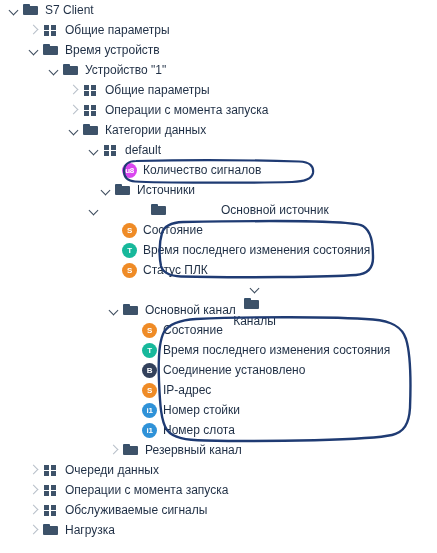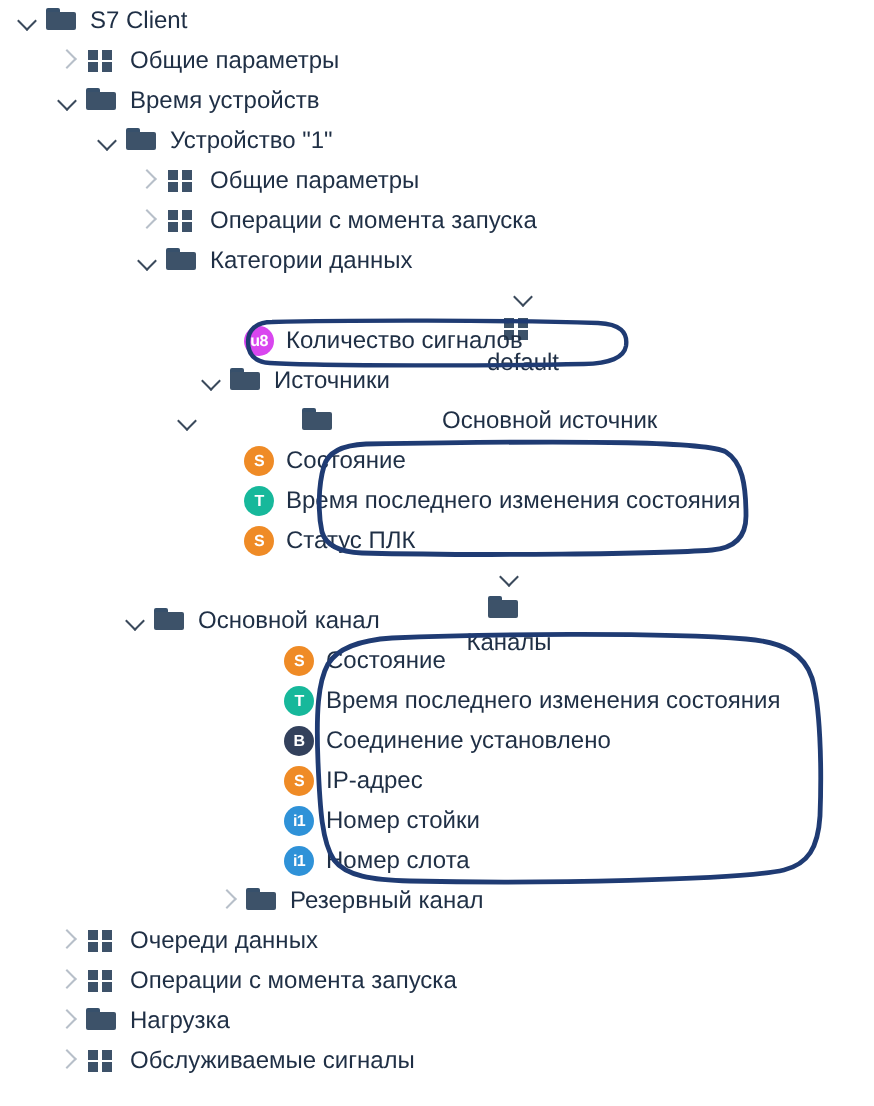--- a/index.html
+++ b/index.html
@@ -187,21 +187,21 @@
         <i></i>
         <i></i>
       </span>
       <span class="label">Операции с момента запуска</span>
     </div>
     <div class="row" style="padding-left: 66px;">
       <span class="twisty open"></span>
       <span class="icon ico-folder"></span>
       <span class="label">Категории данных</span>
     </div>
-    <div class="row" style="padding-left: 86px; flex-direction: column;">
+    <div class="row" style="padding-left: 86px;">
       <span class="twisty open"></span>
       <span class="icon ico-grid">
         <i></i>
         <i></i>
         <i></i>
         <i></i>
       </span>
       <span class="label">default</span>
     </div>
     <div class="row" style="padding-left: 106px;">
@@ -232,21 +232,21 @@
     <div class="row" style="padding-left: 106px;">
       <span class="twisty none"></span>
       <span class="badge" style="background: rgb(239, 139, 38);">S</span>
       <span class="label">Статус ПЛК</span>
     </div>
     <div class="row" style="padding-left: 72px; flex-direction: column;">
       <span class="twisty open"></span>
       <span class="icon ico-folder"></span>
       <span class="label">Каналы</span>
     </div>
-    <div class="row" style="padding-left: 60px;">
+    <div class="row" style="padding-left: 106px;">
       <span class="twisty open"></span>
       <span class="icon ico-folder"></span>
       <span class="label">Основной канал</span>
     </div>
     <div class="row" style="padding-left: 126px;">
       <span class="twisty none"></span>
       <span class="badge" style="background: rgb(239, 139, 38);">S</span>
       <span class="label">Состояние</span>
     </div>
     <div class="row" style="padding-left: 126px;">
@@ -294,32 +294,32 @@
       <span class="icon ico-grid">
         <i></i>
         <i></i>
         <i></i>
         <i></i>
       </span>
       <span class="label">Операции с момента запуска</span>
     </div>
     <div class="row" style="padding-left: 26px;">
       <span class="twisty closed"></span>
+      <span class="icon ico-grid">
+        <i></i>
+        <i></i>
+        <i></i>
+        <i></i>
+      </span>
+      <span class="label">Обслуживаемые сигналы</span>
+    </div>
+    <div class="row" style="padding-left: 26px;">
+      <span class="twisty closed"></span>
       <span class="icon ico-folder"></span>
       <span class="label">Нагрузка</span>
-    </div>
-    <div class="row" style="padding-left: 26px;">
-      <span class="twisty closed"></span>
-      <span class="icon ico-grid">
-        <i></i>
-        <i></i>
-        <i></i>
-        <i></i>
-      </span>
-      <span class="label">Обслуживаемые сигналы</span>
     </div>
   </div>
 
 <svg id="annots" width="437" height="553" viewBox="0 0 437 553" xmlns="http://www.w3.org/2000/svg">
 
   <path d="M 136 161 C 128 161 124 165 124 171 C 124 177 127 181 135 181.5
            C 160 183 250 183 292 182 C 305 181.6 312 179 313 173
            C 314 166 310 162 299 161.5 C 250 160 175 160 136 161 Z" fill="none" stroke="#1f3b73" stroke-width="2.2" stroke-linecap="round" stroke-linejoin="round"></path>
 
   <path d="M 183 222 C 172 222.5 164 226 162 233

